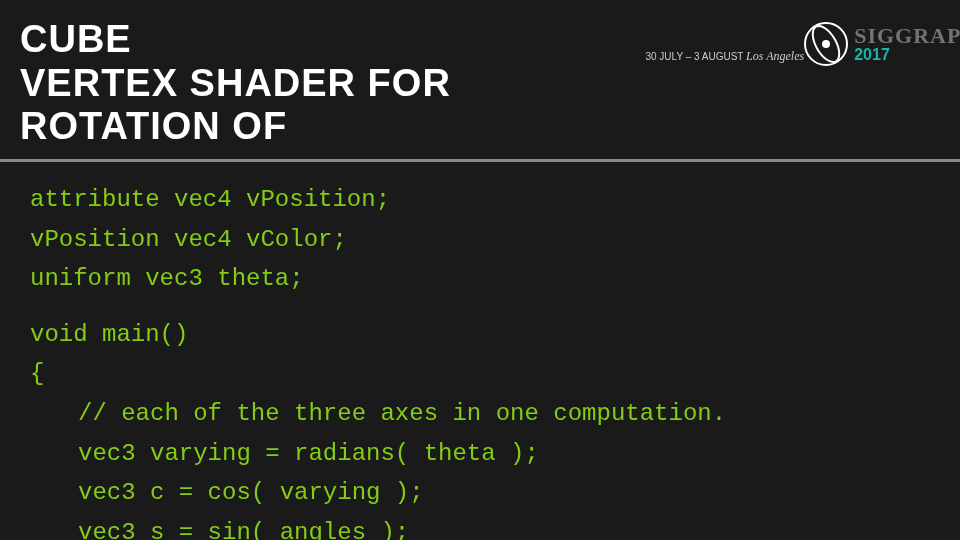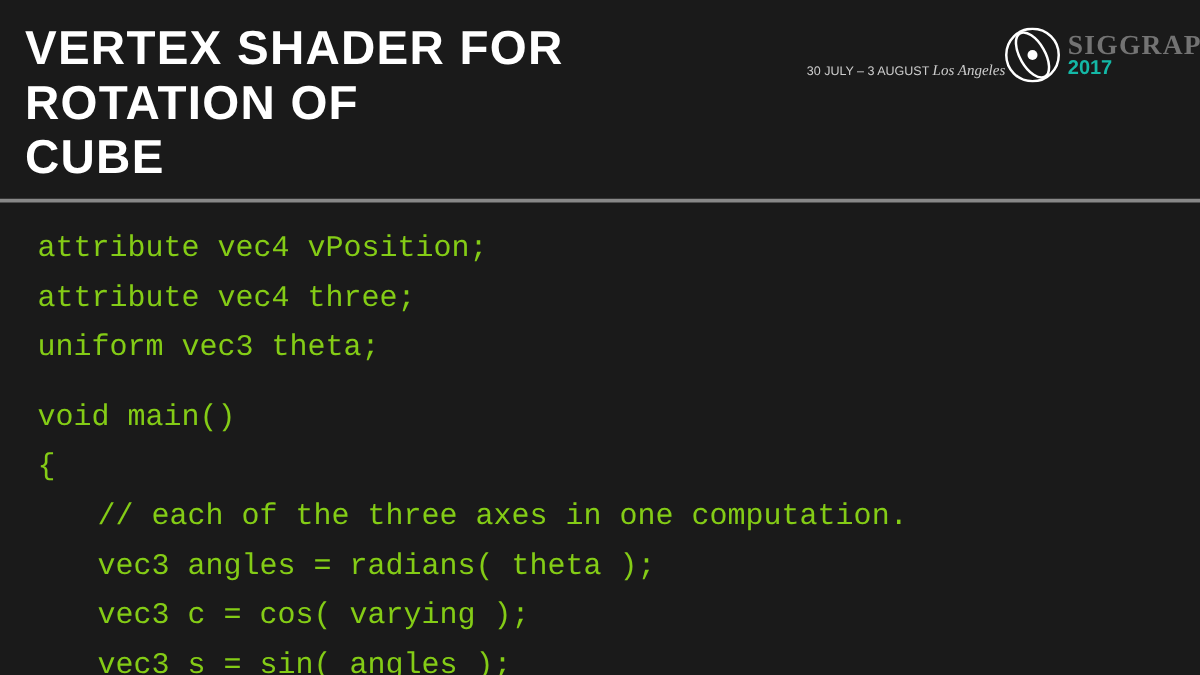--- a/index.html
+++ b/index.html
@@ -116,22 +116,22 @@
       padding-left: 48px;
     }
   </style>
 </head>
 <body>
 
 <div class="slide">
 
   <div class="header">
     <div class="title">
+      <div>CUBE</div>
       <div>VERTEX SHADER FOR ROTATION OF</div>
-      <div>CUBE</div>
     </div>
 
     <div class="logo-area">
       <div class="logo-date">
         <span>30 JULY – 3 AUGUST</span>
         <span class="script">Los Angeles</span>
       </div>
       <div class="siggraph-logo">
         <svg class="logo-circle" viewBox="0 0 44 44" xmlns="http://www.w3.org/2000/svg">
           <circle cx="22" cy="22" r="21" fill="none" stroke="#ffffff" stroke-width="2"></circle>
@@ -145,28 +145,28 @@
       </div>
     </div>
   </div>
 
   <div class="divider"></div>
 
   <div class="code-block">
 
     <div class="section">
       <div>attribute vec4  vPosition;</div>
-      <div>attribute vec4  three;</div>
+      <div>vPosition vec4  vColor;</div>
       <div>uniform vec3  theta;</div>
     </div>
 
     <div class="section">
       <div>void main()</div>
       <div>{</div>
       <div class="indent">// each of the three axes in one computation.</div>
-      <div class="indent">vec3  angles = radians( theta );</div>
+      <div class="indent">vec3  varying = radians( theta );</div>
       <div class="indent">vec3  c = cos( varying );</div>
       <div class="indent">vec3  s = sin( angles );</div>
     </div>
 
   </div>
 
 </div>
 
 </body></html>

